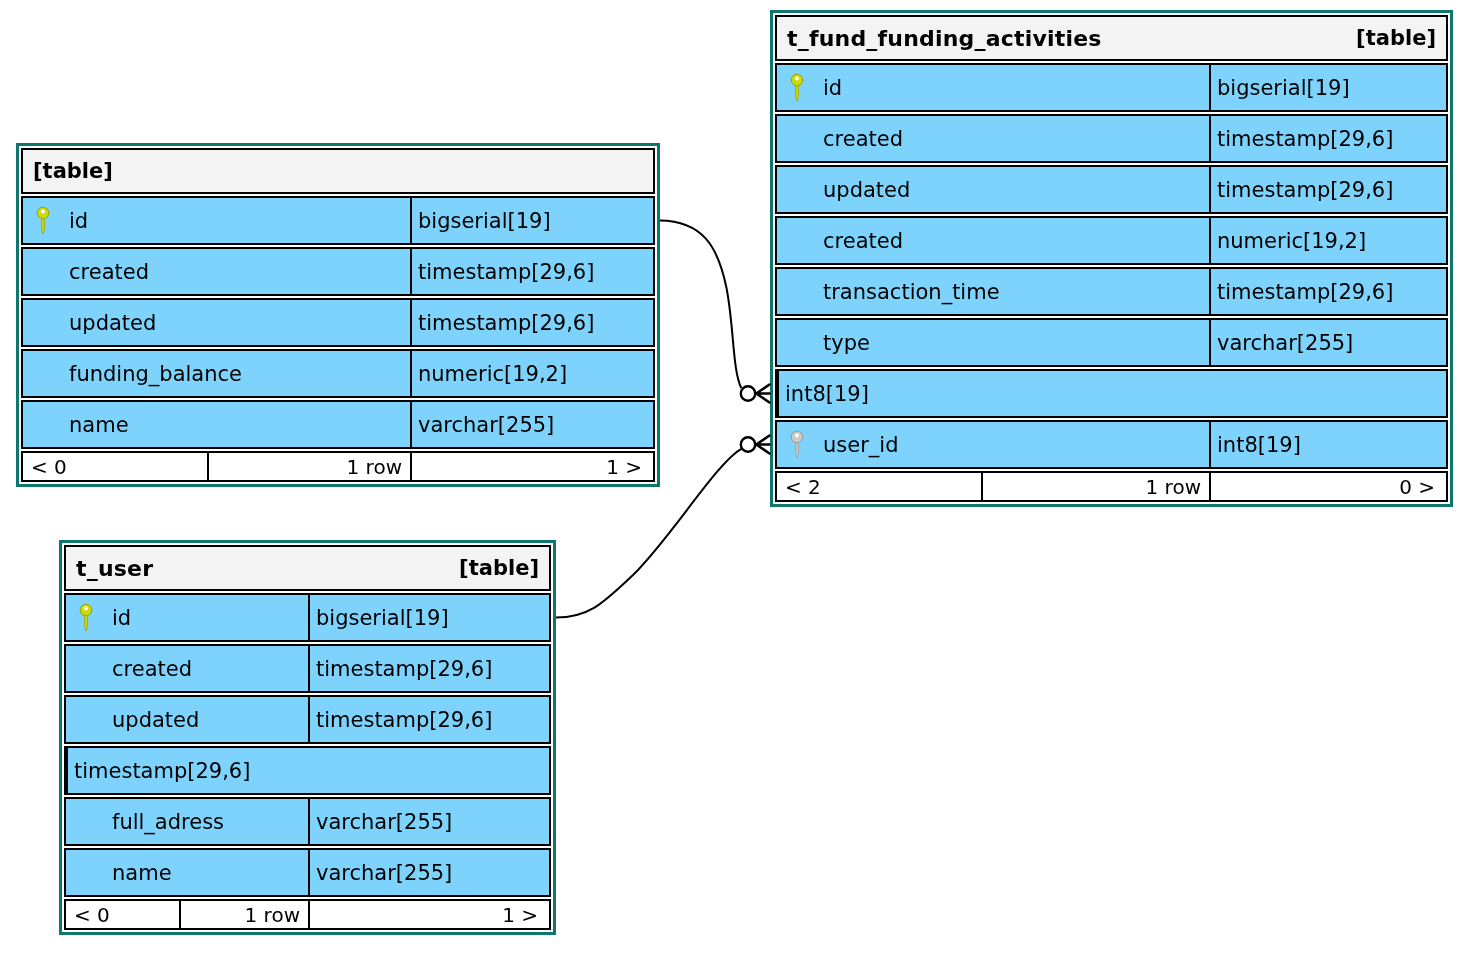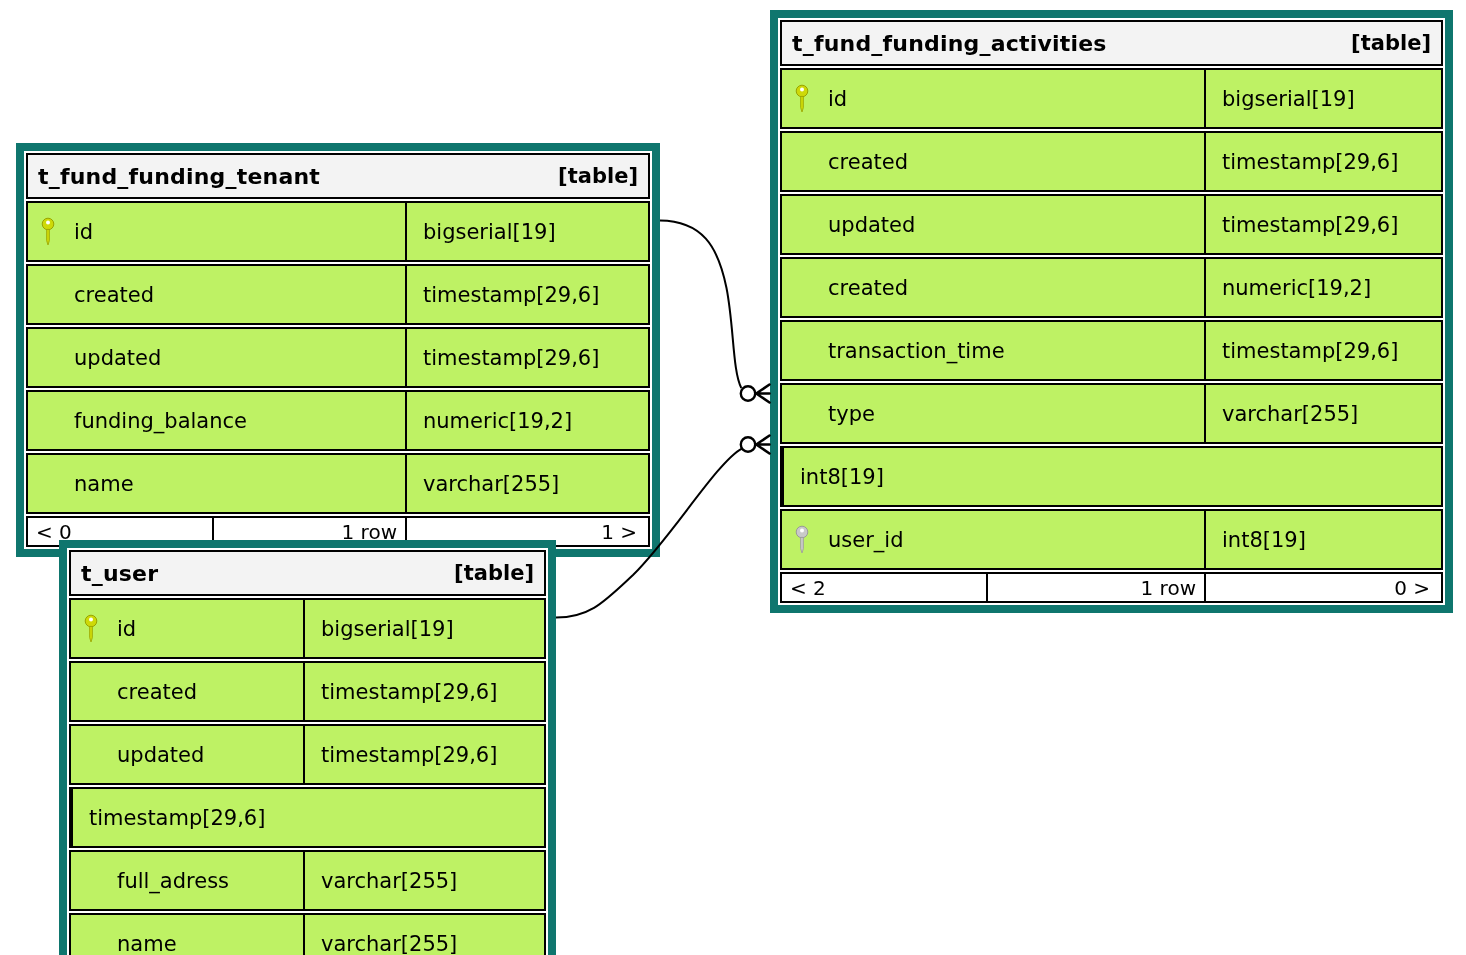--- a/index.html
+++ b/index.html
@@ -1,31 +1,31 @@
 <!DOCTYPE html>
 <html><head>
 <meta charset="utf-8">
 <style>
   html,body{margin:0;padding:0;background:#fff;}
   .canvas{position:relative;width:1466px;height:955px;background:#ffffff;overflow:hidden;
           font-family:"DejaVu Sans","Liberation Sans",sans-serif;color:#000;}
 
   
-  .etable{position:absolute;box-sizing:border-box;background:#fff;border:8px solid #0f766e;
+  .etable{position:absolute;box-sizing:border-box;background:#fff;border:3px solid #0f766e;
           padding:2px;display:flex;flex-direction:column;gap:2px;}
   .thead{box-sizing:border-box;height:46px;border:2px solid #000;background:#f3f3f3;
          display:flex;align-items:center;justify-content:space-between;padding:0 10px;}
   .tname{font-weight:bold;font-size:22px;letter-spacing:0.2px;}
   .ttag{font-size:21px;font-weight:bold;}
 
-  .row{box-sizing:border-box;height:61px;border:2px solid #000;display:flex;background:#bef264;}
+  .row{box-sizing:border-box;height:49px;border:2px solid #000;display:flex;background:#7dd3fc;}
   .namecell{flex:1;position:relative;display:flex;align-items:center;
             padding-left:46px;font-size:21px;box-sizing:border-box;overflow:hidden;}
   .typecell{width:var(--tw);border-left:2px solid #000;display:flex;align-items:center;
-            padding-left:16px;font-size:21px;box-sizing:border-box;overflow:hidden;}
+            padding-left:6px;font-size:21px;box-sizing:border-box;overflow:hidden;}
   .keyicon{position:absolute;left:13px;top:50%;transform:translateY(-50%);line-height:0;}
 
   .tfoot{box-sizing:border-box;height:31px;border:2px solid #000;display:flex;font-size:20px;}
   .fcell{display:flex;align-items:center;box-sizing:border-box;height:100%;}
   .f-left{width:var(--fw);padding-left:8px;border-right:2px solid #000;justify-content:flex-start;}
   .f-mid{flex:1;justify-content:flex-end;padding-right:8px;}
   .f-right{width:var(--tw);border-left:2px solid #000;justify-content:flex-end;padding-right:11px;}
 
   
   .overlay{position:absolute;left:0;top:0;pointer-events:none;}
@@ -33,21 +33,20 @@
   .dot{fill:#fff;stroke:#000;stroke-width:2.4;}
   .crow{fill:none;stroke:#000;stroke-width:2.6;stroke-linecap:round;}
 </style>
 </head>
 <body>
 
 <div class="canvas">
 
   <div class="etable" style="left:16px;top:143px;width:644px;--tw:243px;--fw:186px;">
     <div class="thead">
-      <span class="tname">t_fund_funding_tenant</span>
       <span class="ttag">[table]</span>
     </div>
     <div class="row">
       <div class="namecell">
         <span class="keyicon">
           <svg width="14" height="30" viewBox="0 0 14 30">
               <circle cx="7" cy="7" r="5.8" fill="#ced908" stroke="#99a300" stroke-width="1"></circle>
               <circle cx="7" cy="5.4" r="2" fill="#ffffff"></circle>
               <path d="M5.6 12.4 L8.4 12.4 L8.4 23.5 L7 28 L5.6 23.5 Z" fill="#ced908" stroke="#99a300" stroke-width="0.8"></path>
             </svg>

